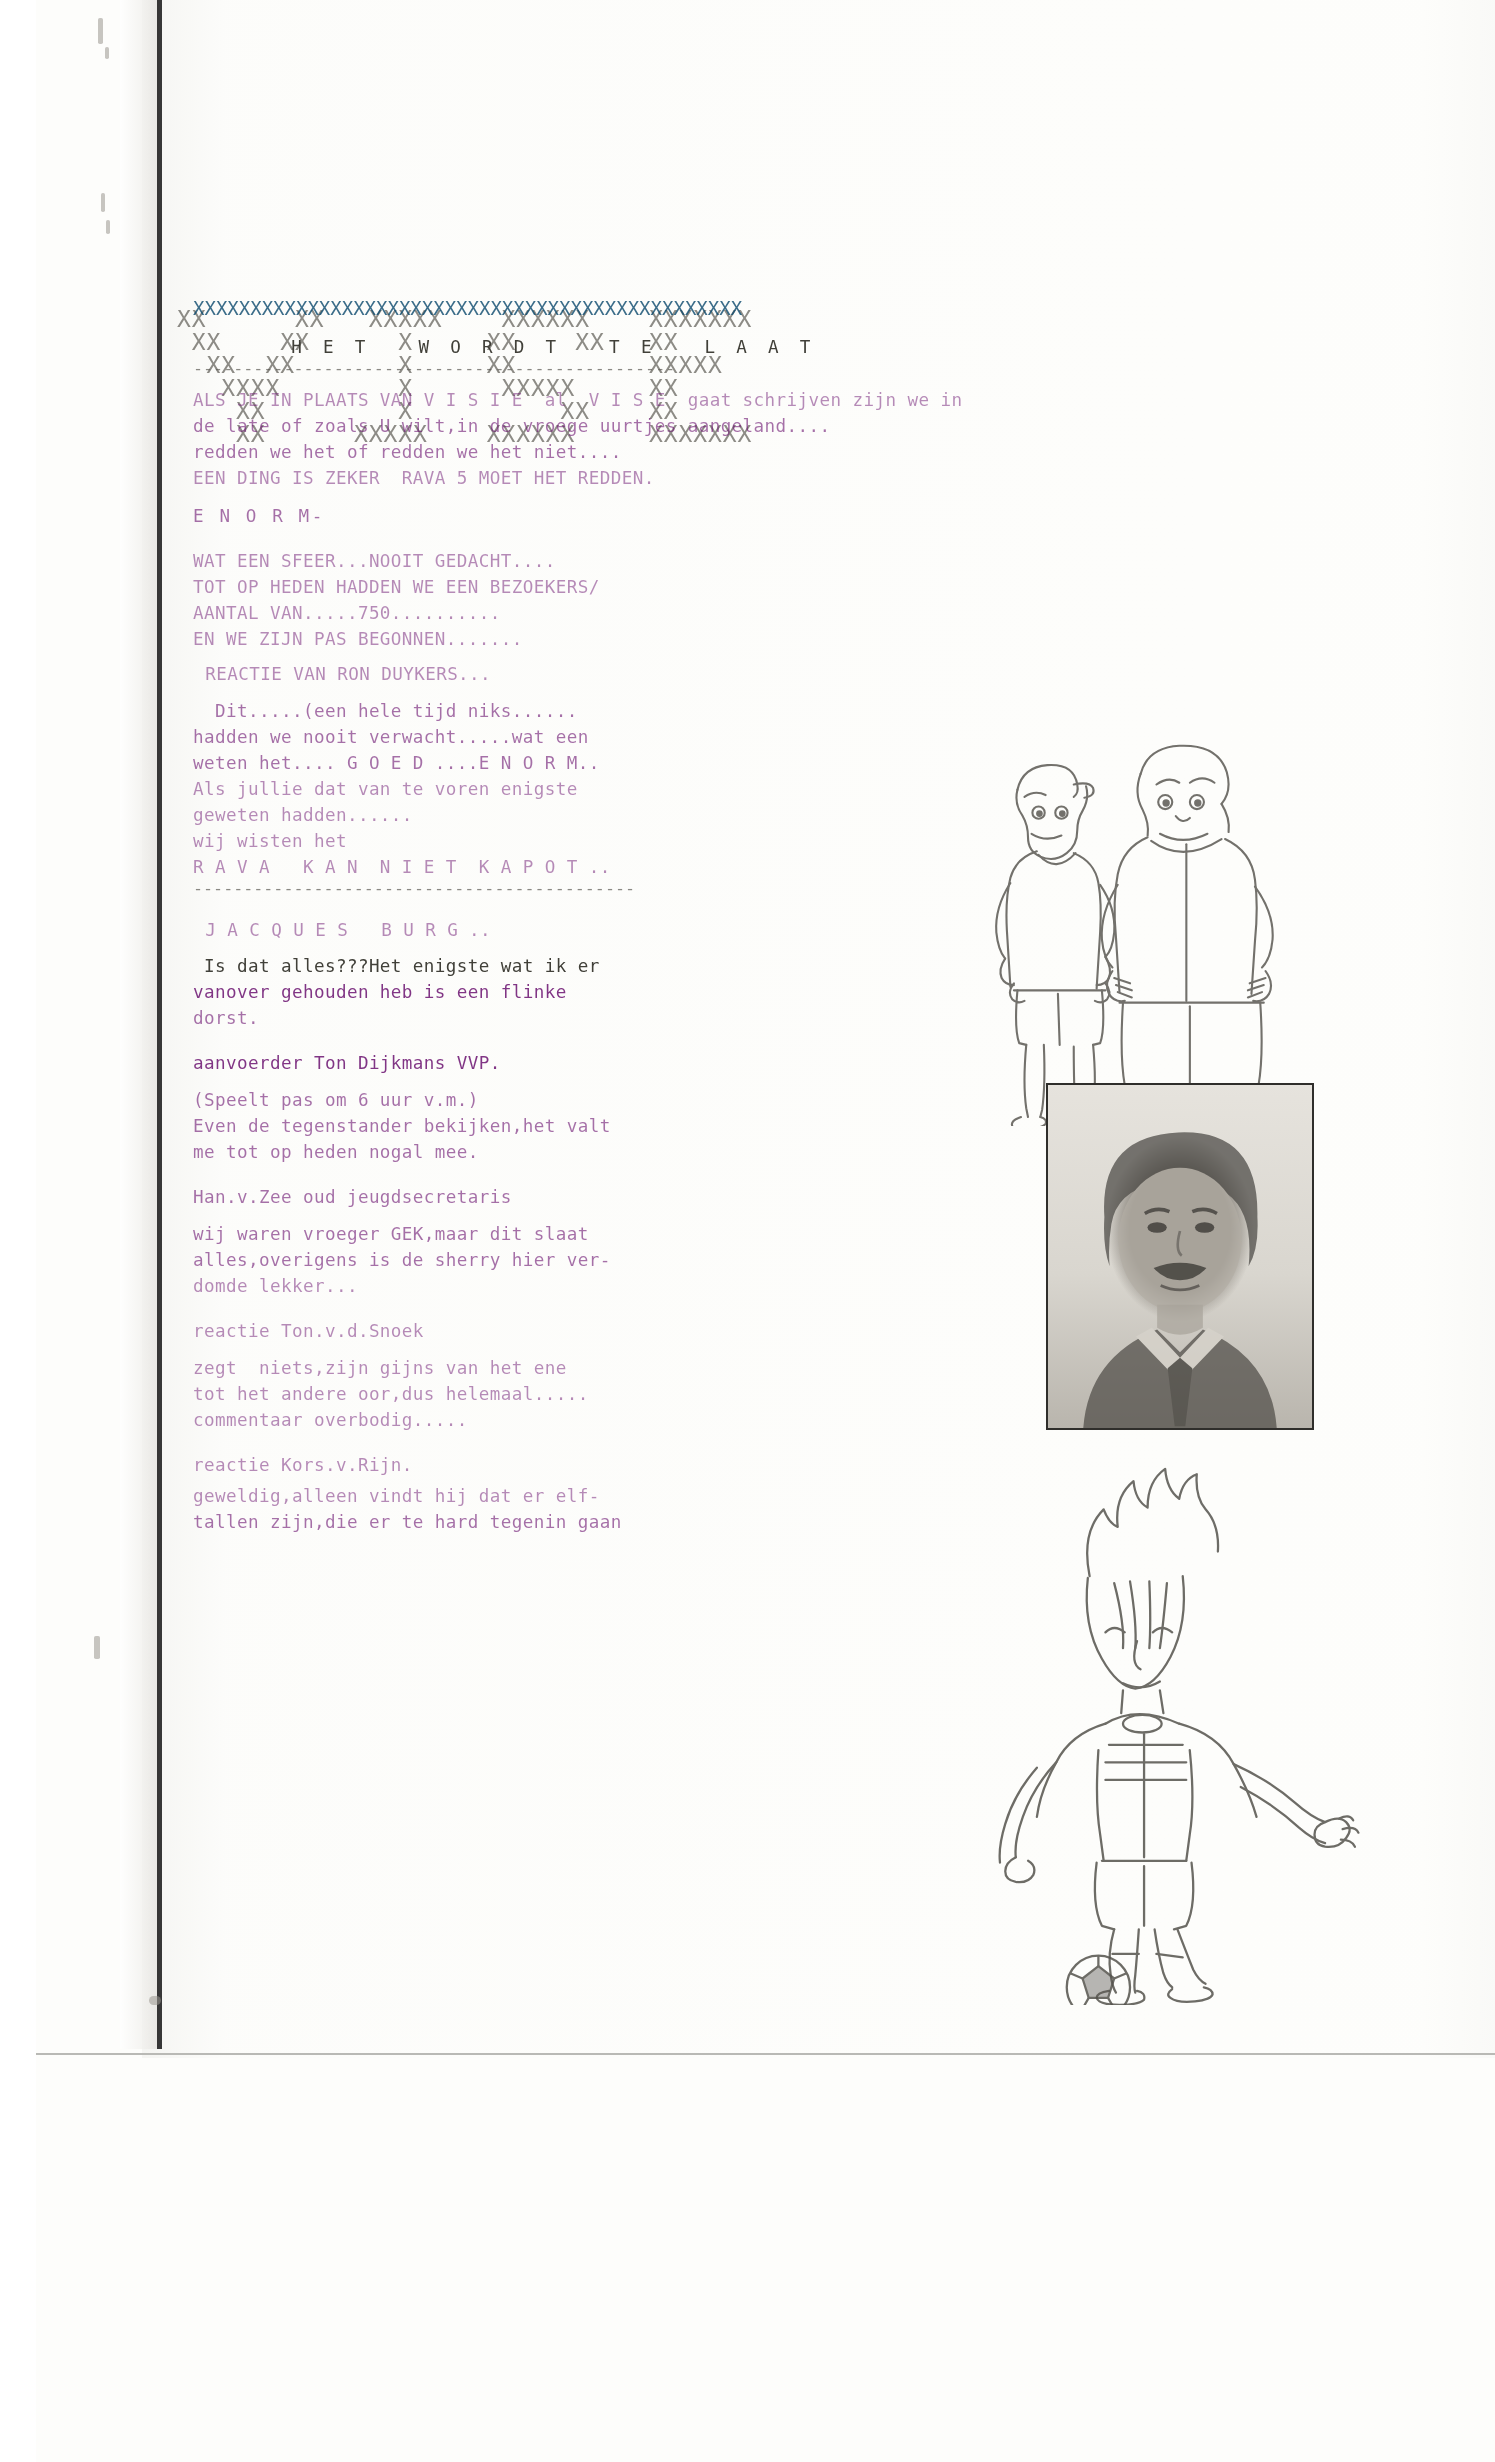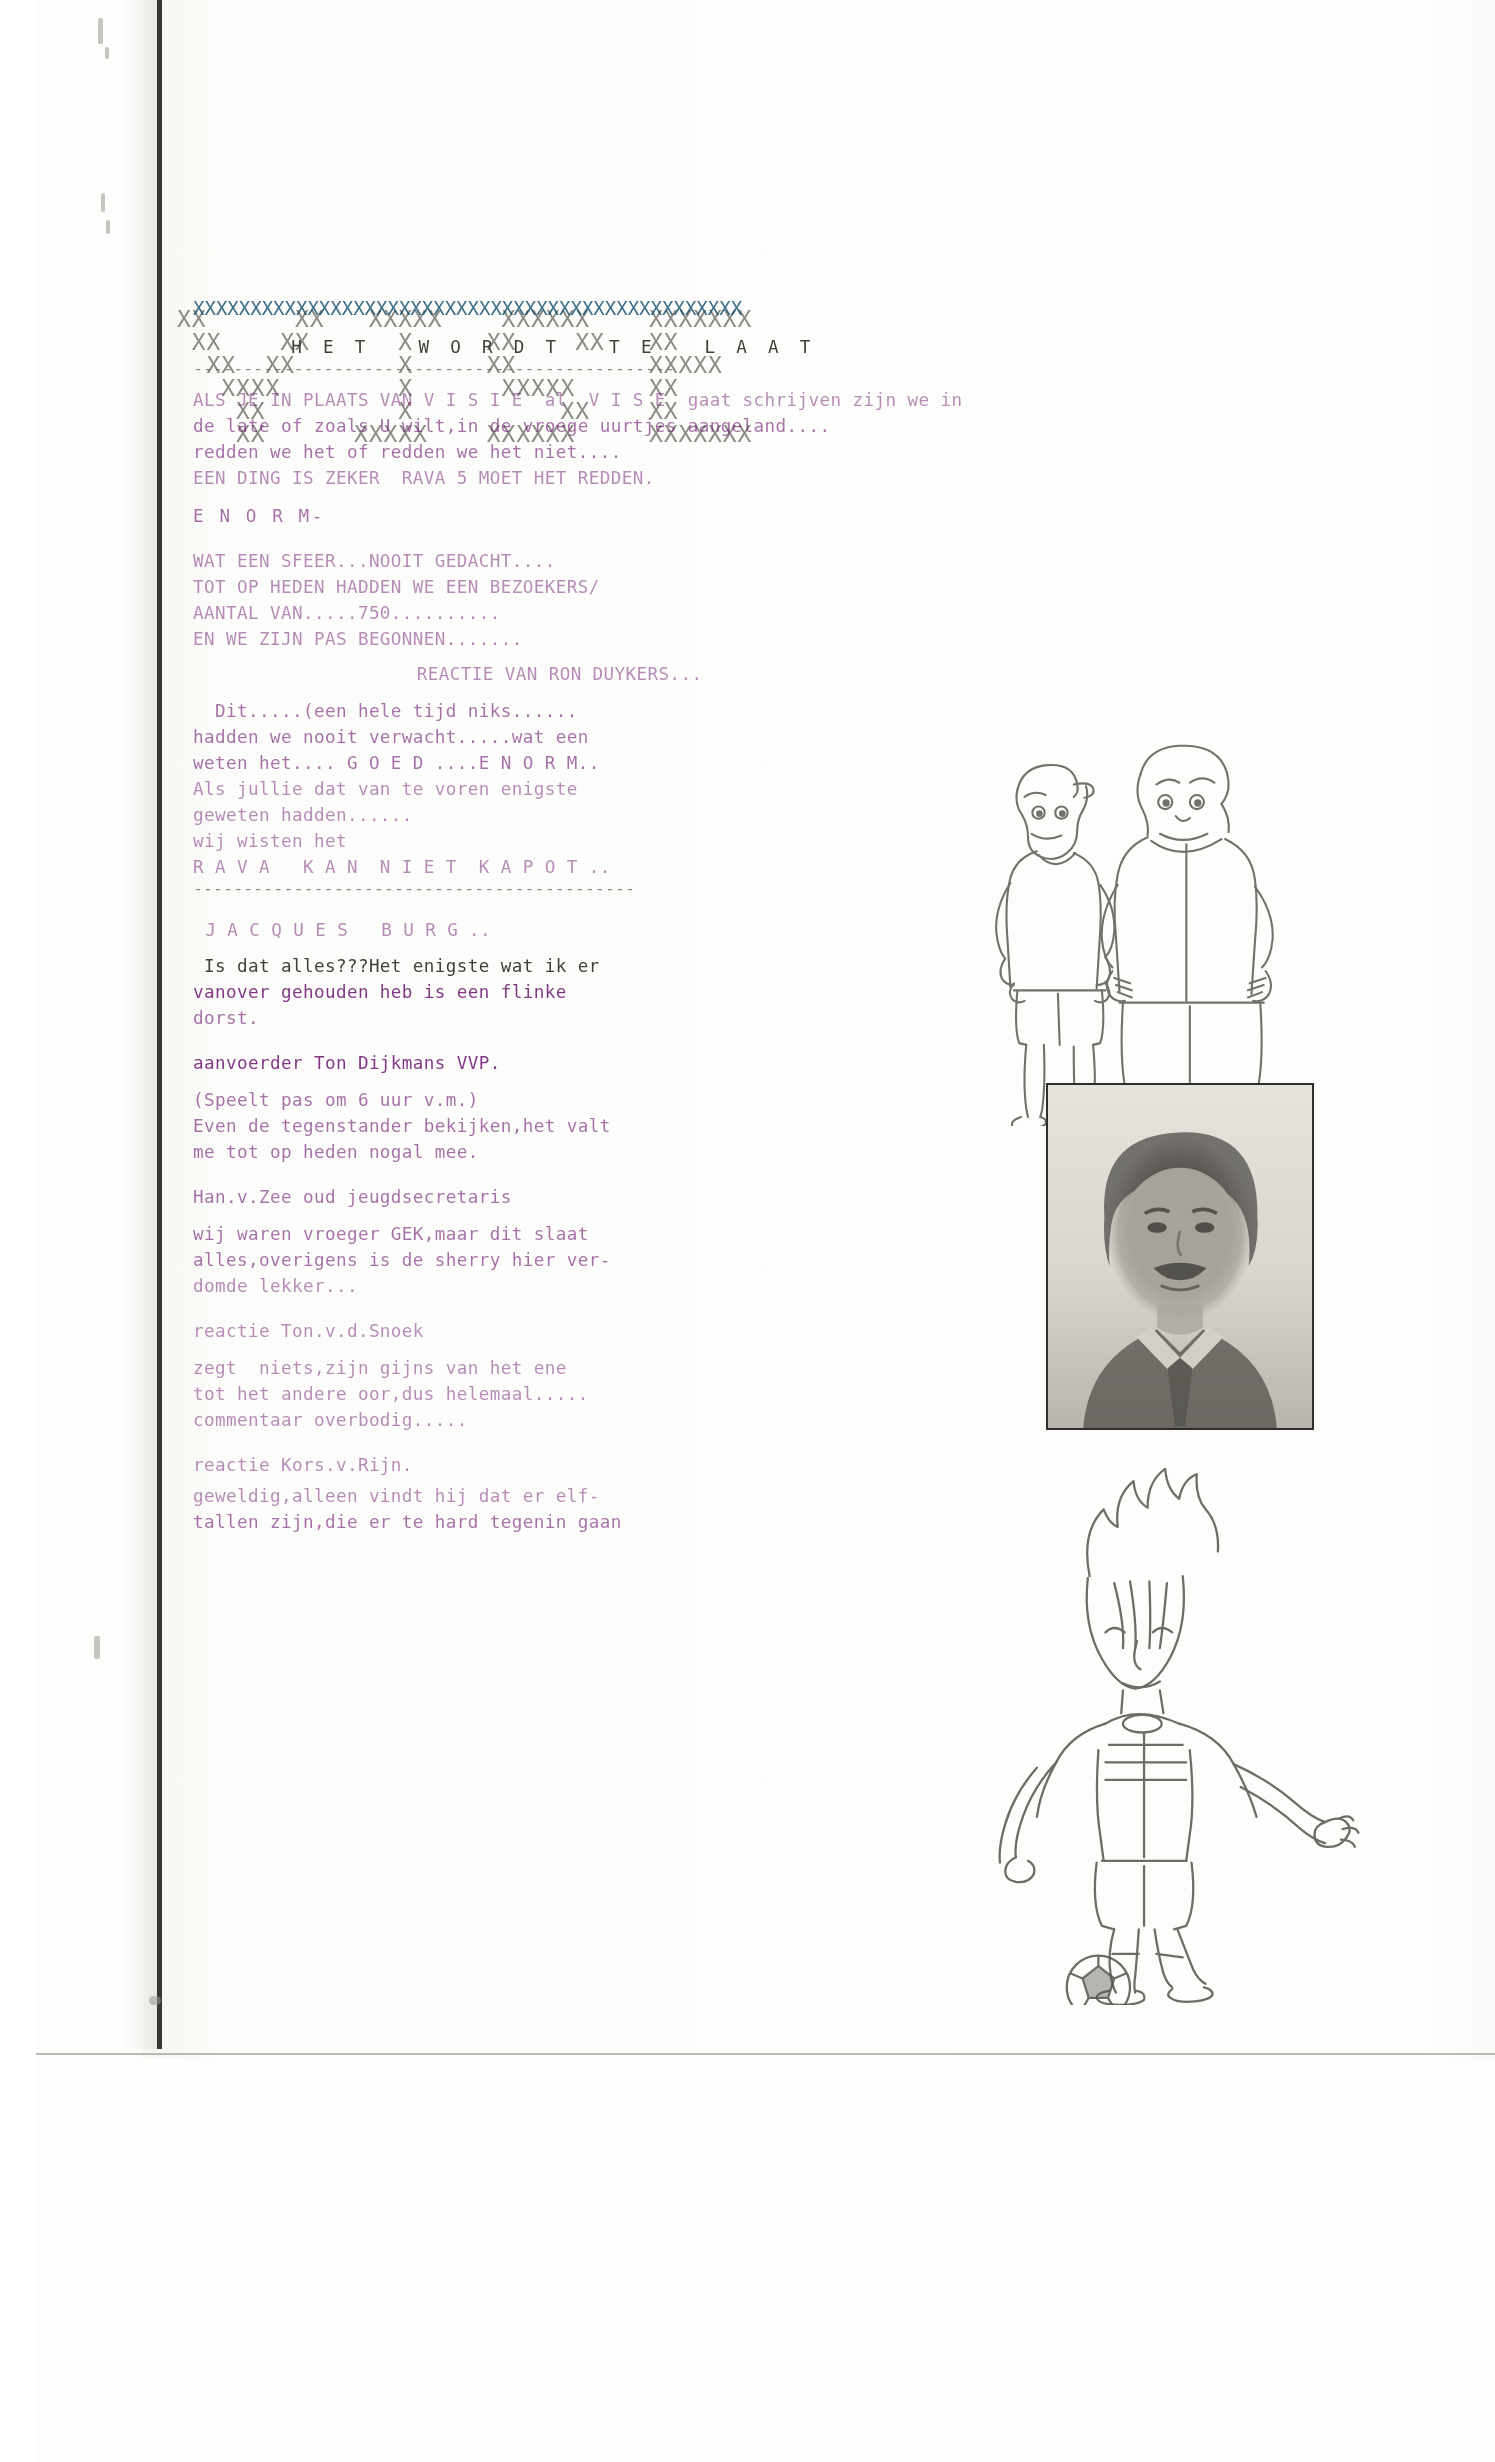--- a/index.html
+++ b/index.html
@@ -213,21 +213,21 @@
     <div class="tw faint sp2" style="margin-top:12.3px;">E N O R M-</div>
 
     <div class="blk-lg">
       <div class="tw vfaint">WAT EEN SFEER...NOOIT GEDACHT....</div>
       <div class="tw vfaint">TOT OP HEDEN HADDEN WE EEN BEZOEKERS/</div>
       <div class="tw vfaint">AANTAL VAN.....750..........</div>
       <div class="tw vfaint">EN WE ZIJN PAS BEGONNEN.......</div>
     </div>
 
     <div class="blk">
-      <div class="tw vfaint u" style="margin-left:12.3px;text-align:center;">REACTIE VAN RON DUYKERS...</div>
+      <div class="tw vfaint u" style="margin-left:12.3px;">REACTIE VAN RON DUYKERS...</div>
       <div class="tw faint" style="margin-top:10.6px;">  Dit.....(een hele tijd niks......</div>
       <div class="tw faint">hadden we nooit verwacht.....wat een</div>
       <div class="tw faint">weten het.... G O E D ....E N O R M..</div>
       <div class="tw vfaint">Als jullie dat van te voren enigste</div>
       <div class="tw vfaint">geweten hadden......</div>
       <div class="tw vfaint">wij wisten het</div>
       <div class="tw vfaint">R A V A   K A N  N I E T  K A P O T ..</div>
       <div class="rule-dash vfaint">--------------------------------------------</div>
     </div>
 

